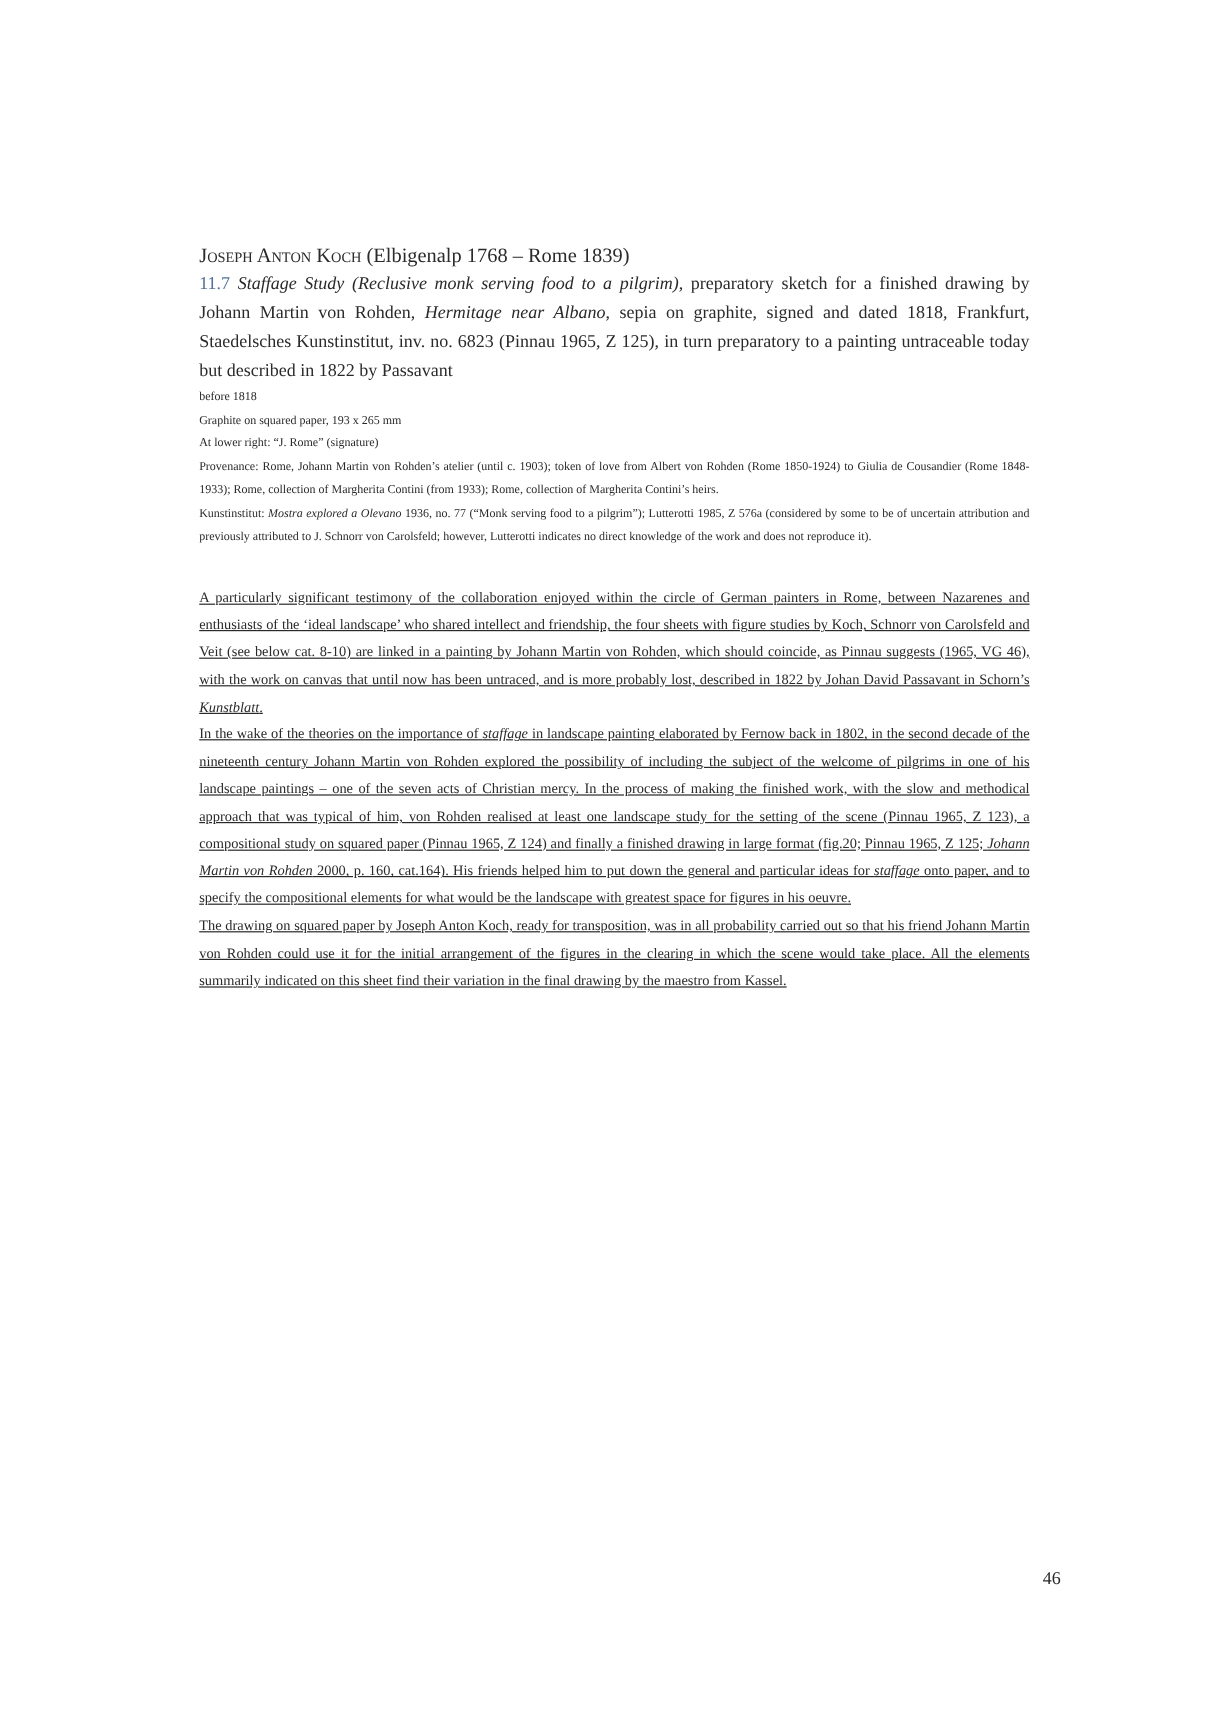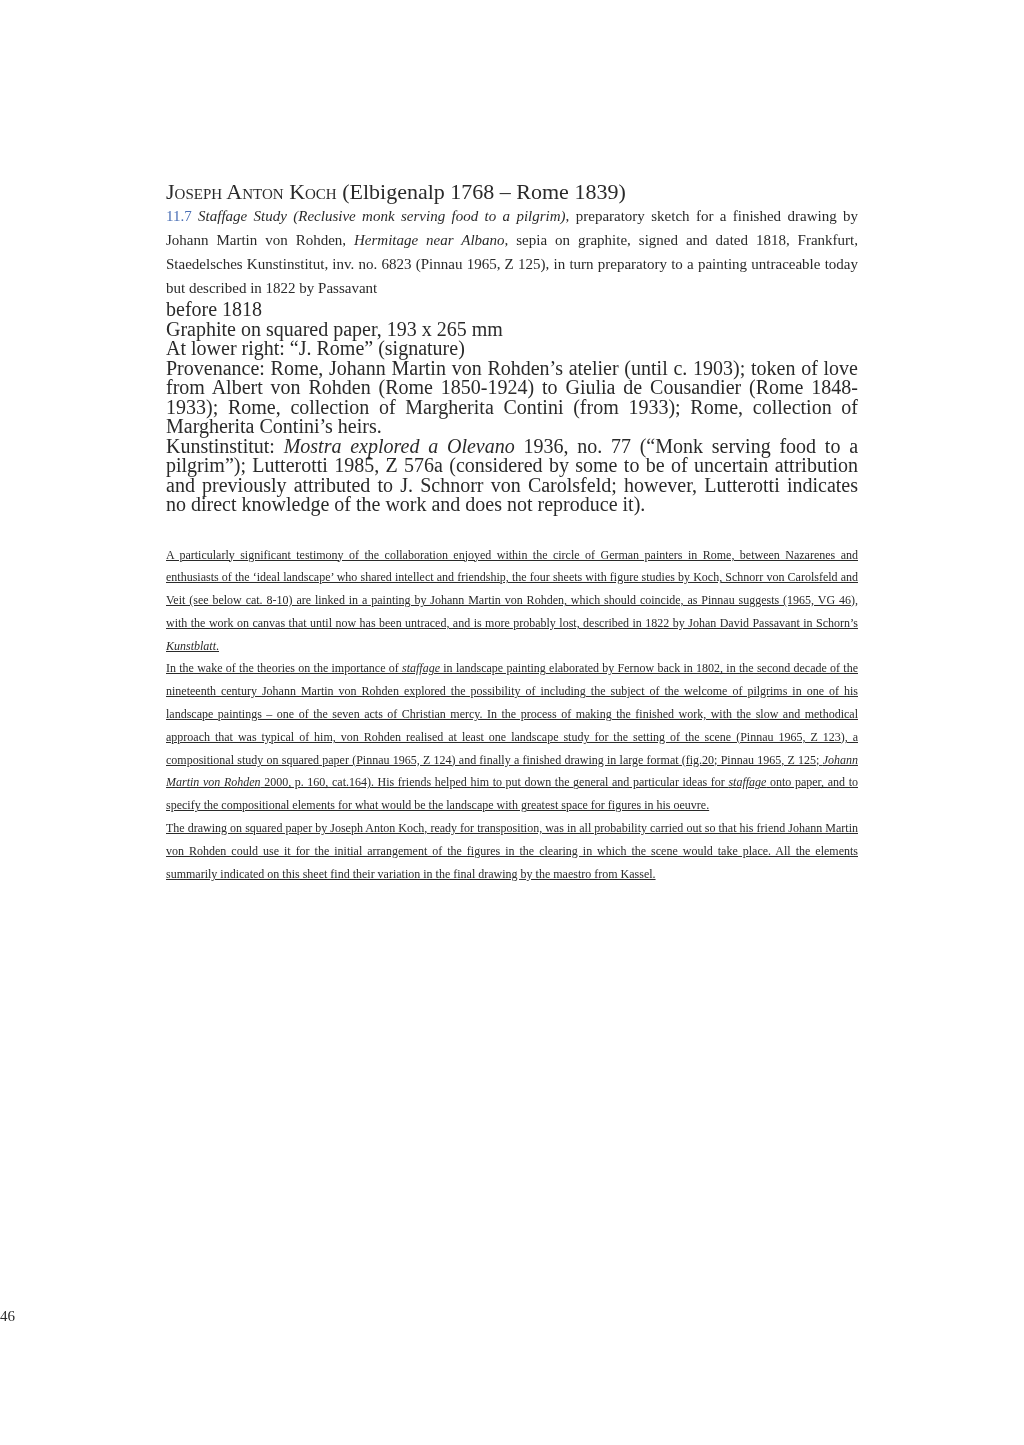--- a/index.html
+++ b/index.html
@@ -2,30 +2,30 @@
 <html><head>
   <meta charset="utf-8">
   <style>
     html, body { margin: 0; padding: 0; background: #ffffff; }
     body {
       width: 1024px; height: 1445px; position: relative; overflow: hidden;
       font-family: "Liberation Serif", "DejaVu Serif", serif;
       color: #2a2a2a;
     }
     .page { position: absolute; left: 166px; top: 180px; width: 692px; }
-    .heading { font-size: 22px; line-height: 24px; }
+    .heading { font-size: 17px; line-height: 24px; margin-top: 21px; }
     .sc { font-variant: small-caps; }
     .entry { font-size: 15px; line-height: 24px; text-align: justify; }
     .cat-no { color: #4a6fb5; }
-    .meta { font-size: 20px; line-height: 19.5px; text-align: justify; }
+    .meta { font-size: 10px; line-height: 19.5px; text-align: justify; }
     .meta p, .body p { margin: 0; }
     .body { font-size: 12px; line-height: 22.8px; text-align: justify; margin-top: 29px; text-decoration: underline; }
     em { font-style: italic; }
     .page-number {
-      position: absolute; top: 1308px; left: 0; width: 884px; text-align: left;
+      position: absolute; top: 1308px; left: 0; width: 884px; text-align: right;
       font-size: 15px; color: #2a2a2a;
     }
   </style>
 </head>
 <body>
 
 <div class="page">
   <div class="heading"><span class="sc">Joseph Anton Koch</span><span> (Elbigenalp 1768 – Rome 1839)</span></div>
 
   <div class="entry"><span class="cat-no">11.7</span> <em>Staffage Study (Reclusive monk serving food to a pilgrim)</em><span>, preparatory sketch for a finished drawing by Johann Martin von Rohden, </span><em>Hermitage near Albano</em><span>, sepia on graphite, signed and dated 1818, Frankfurt, Staedelsches Kunstinstitut, inv. no. 6823 (Pinnau 1965, Z 125), in turn preparatory to a painting untraceable today but described in 1822 by Passavant</span></div>

